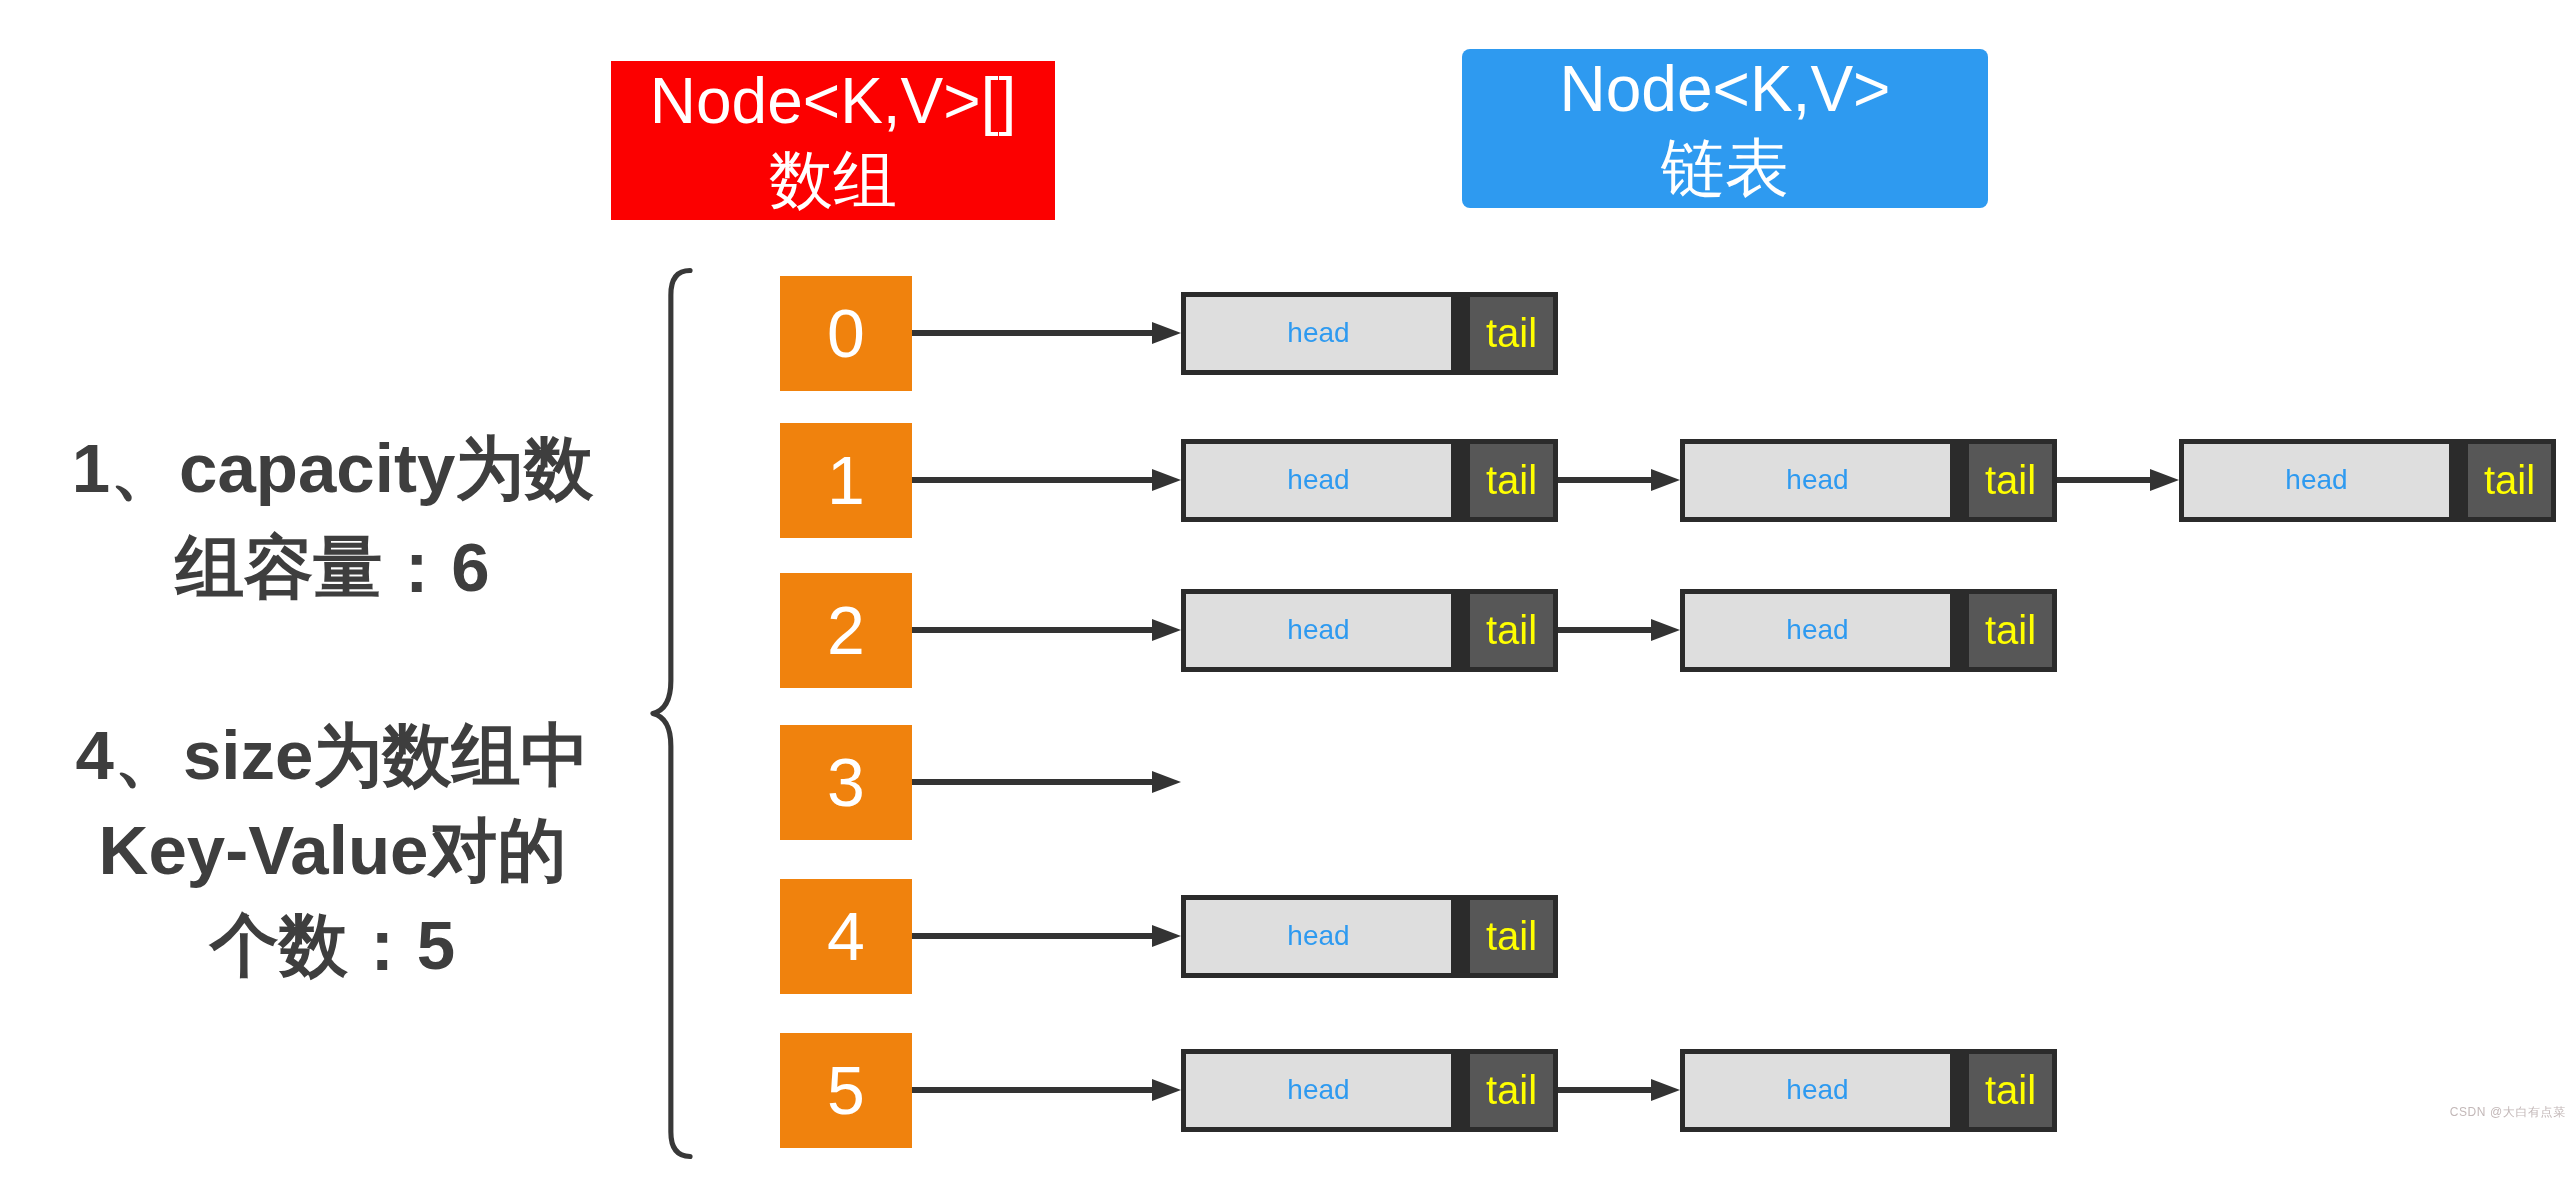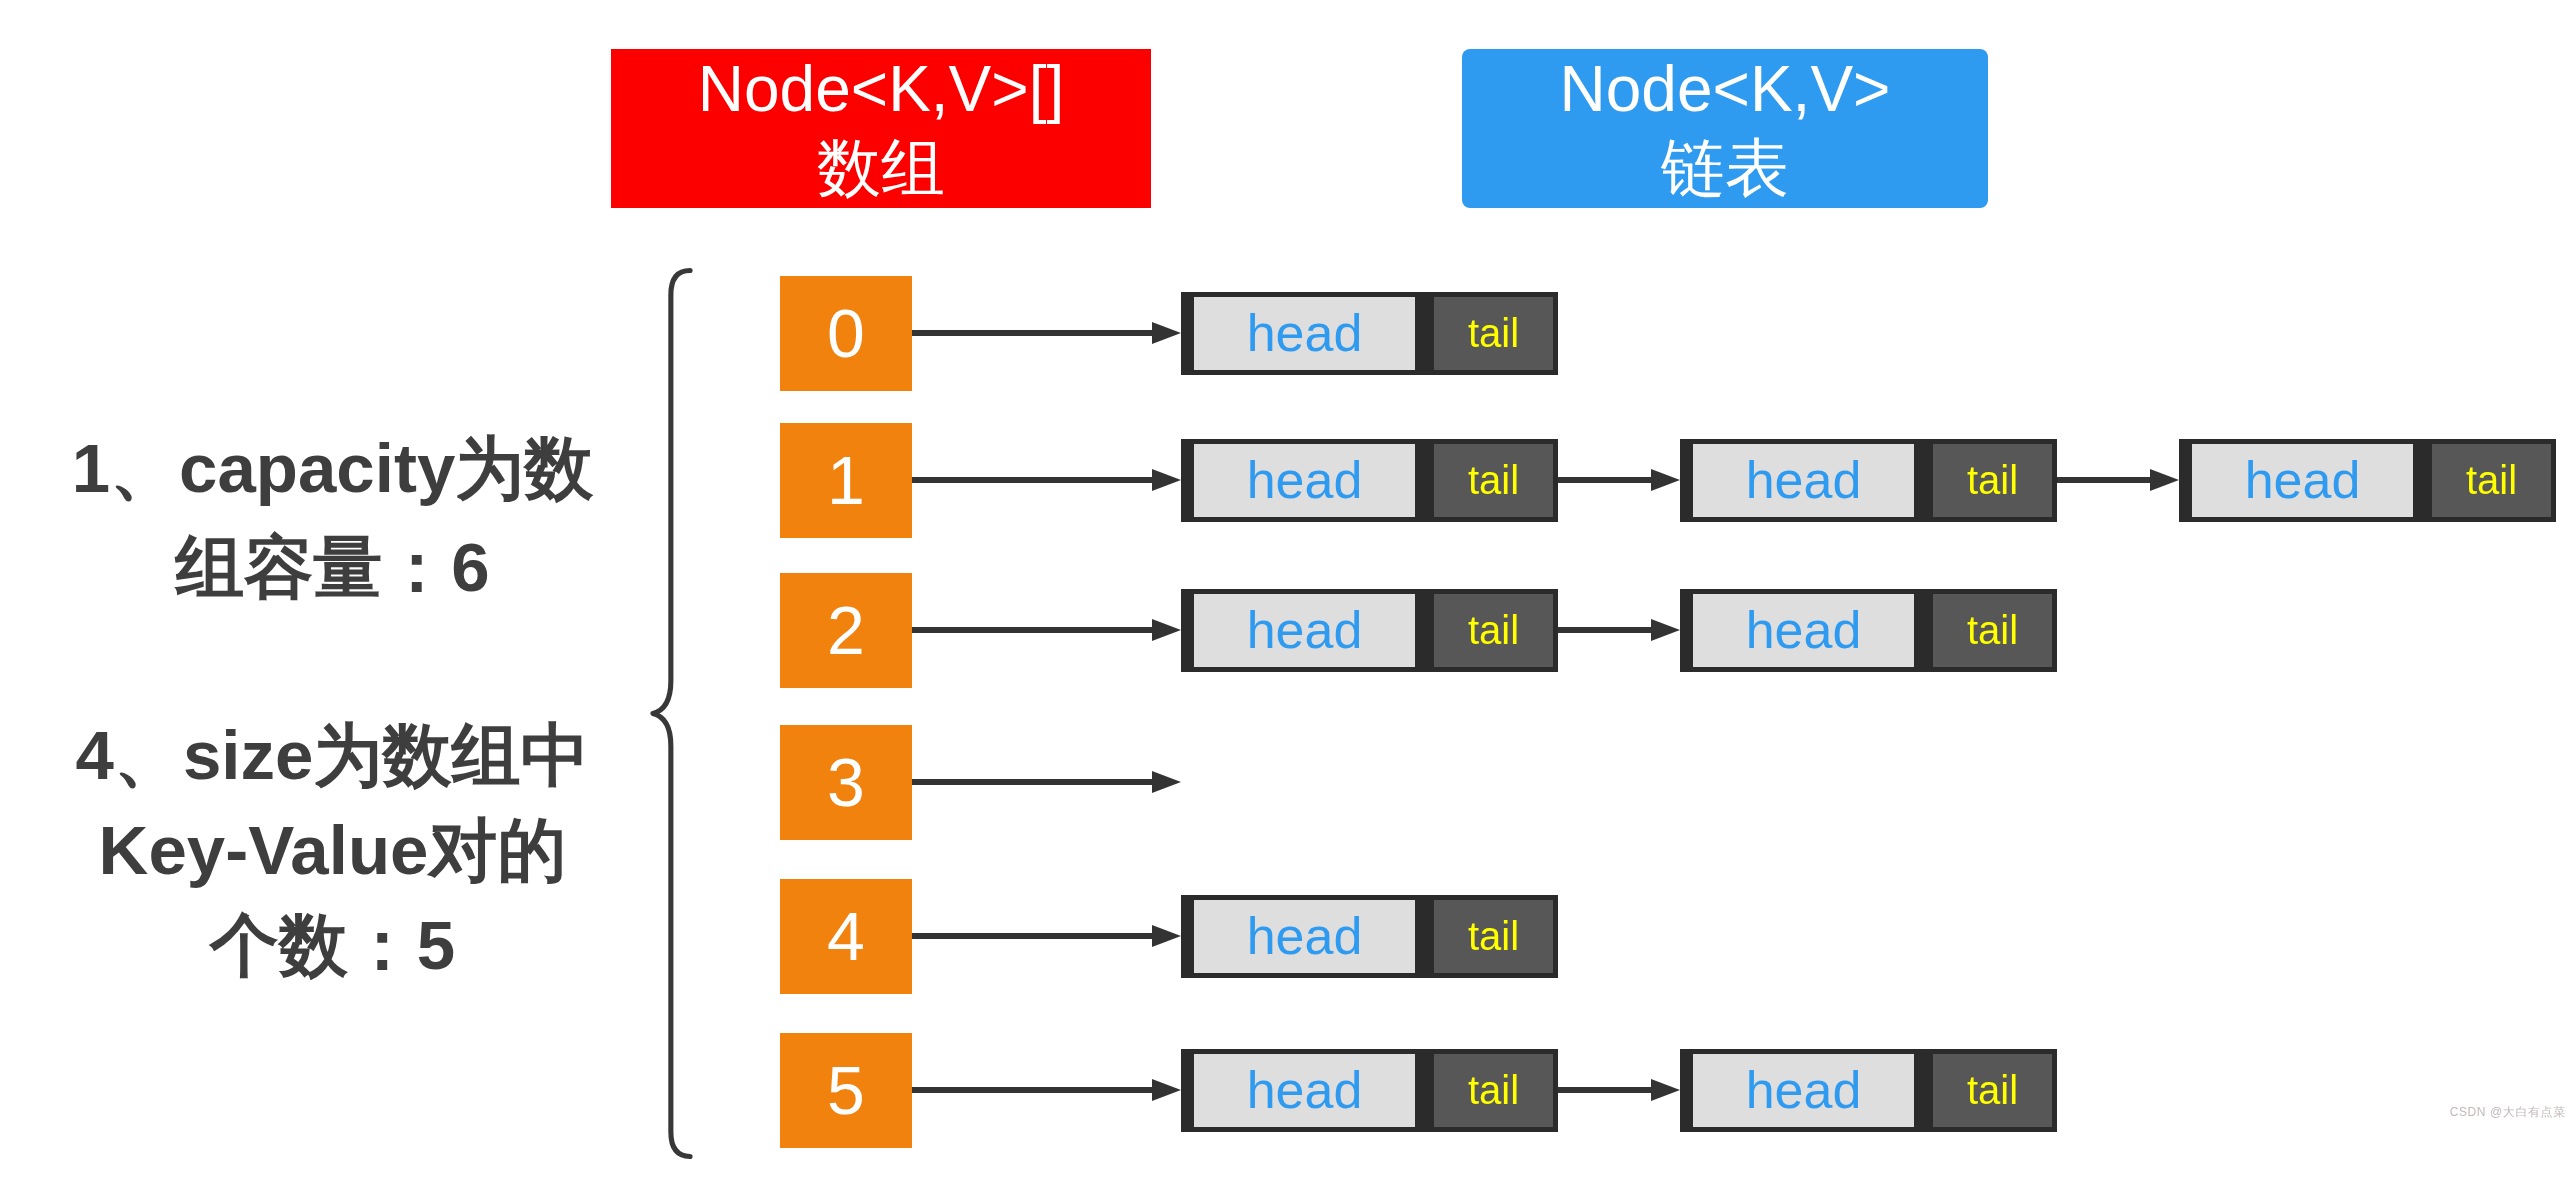--- a/index.html
+++ b/index.html
@@ -9,21 +9,21 @@
     background:var(--page-bg,#fff); overflow:hidden;
     font-family:"Liberation Sans","DejaVu Sans",sans-serif;
   }
 
   
   .hdr {
     position:absolute; top:49px; height:159px;
     display:flex; flex-direction:column; align-items:center; justify-content:center;
     color:var(--header-text,#fff); font-size:64px; line-height:79px; text-align:center;
   }
-  .hdr-array { left:611px;  width:540px; background:var(--array-header-bg); }
+  .hdr-array { left:611px;  width:444px; background:var(--array-header-bg);margin-top:12px; }
   .hdr-list  { left:1462px; width:526px; background:var(--list-header-bg);border-radius:8px; }
 
   
   .note {
     position:absolute; left:19px; width:627px; text-align:center;
     color:var(--note-text); font-size:69px;font-weight:bold;
   }
   .note-capacity { top:419px;  line-height:99px; }
   .note-size     { top:708px; line-height:95px; }
 
@@ -57,22 +57,22 @@
     border-top:11.5px solid transparent; border-bottom:11.5px solid transparent;
     border-left:29px solid var(--arrow);
   }
 
   
   .node {
     flex:none; display:flex; width:377px; height:83px;
     border:5.8px solid var(--node-border); background:var(--node-border);
   }
   .node-head {
-    width:221px; background:var(--node-head-bg); color:var(--node-head-text);
-    display:flex; align-items:center; justify-content:center; font-size:52px;margin-left:8px;
+    width:265px; background:var(--node-head-bg); color:var(--node-head-text);
+    display:flex; align-items:center; justify-content:center; font-size:28px;
   }
   .node-tail {
     flex:1; margin-left:19px; background:var(--node-tail-bg); color:var(--node-tail-text);
     display:flex; align-items:center; justify-content:center; font-size:40px;
   }
 
   
   .watermark {
     position:absolute; right:10.2px; top:1104px;
     font-size:12px; color:var(--watermark); letter-spacing:0.6px;

